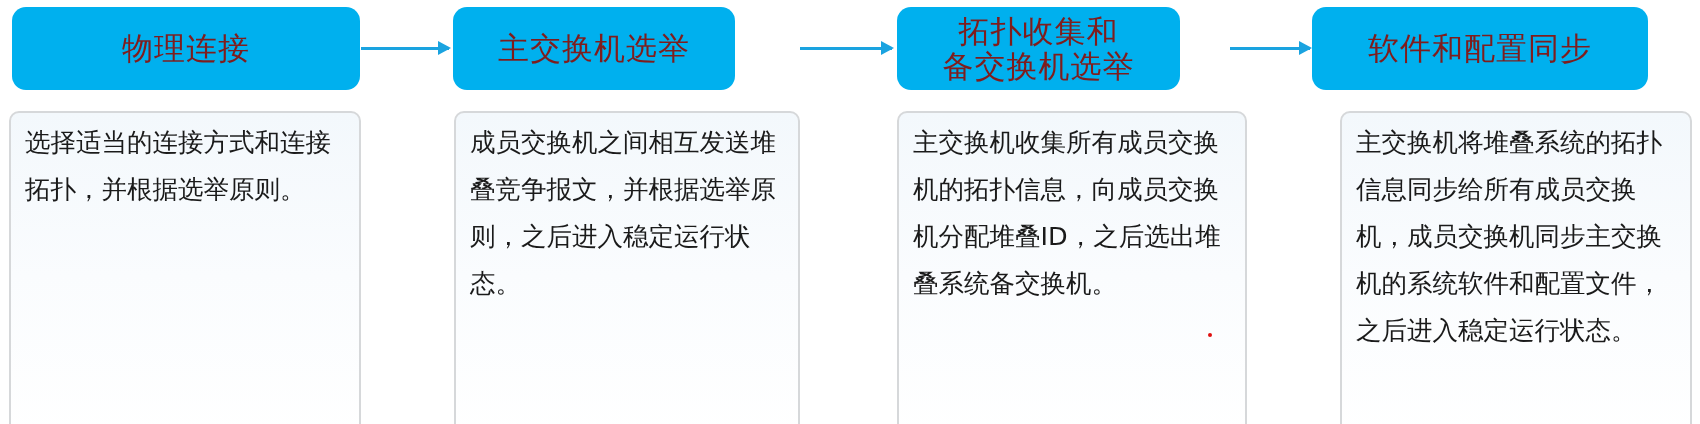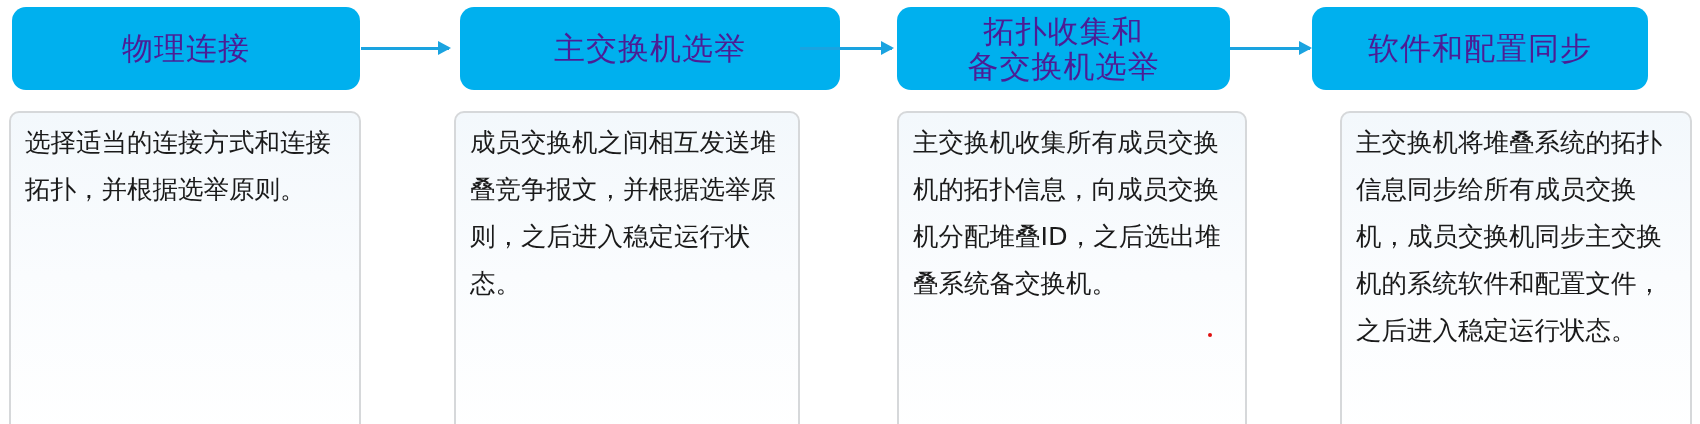--- a/index.html
+++ b/index.html
@@ -3,21 +3,21 @@
 <meta charset="utf-8">
 <style>
   html, body { margin:0; padding:0; }
   body {
     width:1700px; height:424px; background:#ffffff; position:relative; overflow:hidden;
     font-family: "DejaVu Sans", "Liberation Sans", sans-serif;
   }
   .step-header {
     position:absolute; top:7px; height:83px;
     background:#00b0ee; border-radius:14px;
-    color:#4c1d95; display:flex; align-items:center; justify-content:center;
+    color:#7f1d1d; display:flex; align-items:center; justify-content:center;
     text-align:center; font-size:31px; line-height:35px; letter-spacing:1px;
   }
   .step-header span { white-space:pre-line; }
   .step-body {
     position:absolute; top:111px; height:330px;
     border:2px solid #d6d8da; border-radius:10px;
     background:linear-gradient(to bottom, #f3f8fc 0%, #fafcfe 50%, #ffffff 100%);
     color:#1a1a1a; font-size:25.5px; line-height:47px;
     padding:6px 14px 0 14px; box-sizing:border-box;
   }
@@ -34,29 +34,29 @@
 <body>
 
 <div class="step-header" style="left:12px; width:348px;">
   <span>物理连接</span>
 </div>
 <div class="arrow" style="left:361px; width:88px;"></div>
 <div class="step-body" style="left:9px; width:352px;">
   <div>选择适当的连接方式和连接拓扑，并根据选举原则。</div>
 </div>
 
-<div class="step-header" style="left:453px; width:380px;margin-left:7px;">
+<div class="step-header" style="left:453px; width:282px;">
   <span>主交换机选举</span>
 </div>
 <div class="arrow" style="left:800px; width:92px;"></div>
 <div class="step-body" style="left:454px; width:346px;">
   <div>成员交换机之间相互发送堆叠竞争报文，并根据选举原则，之后进入稳定运行状态。</div>
 </div>
 
-<div class="step-header" style="left:897px; width:333px;">
+<div class="step-header" style="left:897px; width:283px;">
   <span>拓扑收集和
 备交换机选举</span>
 </div>
 <div class="arrow" style="left:1230px; width:80px;"></div>
 <div class="step-body" style="left:897px; width:350px;">
   <div>主交换机收集所有成员交换机的拓扑信息，向成员交换机分配堆叠ID，之后选出堆叠系统备交换机。</div>
 </div>
 <div class="dot" style="left:1208px; top:333px;"></div>
 
 <div class="step-header" style="left:1312px; width:336px;">

